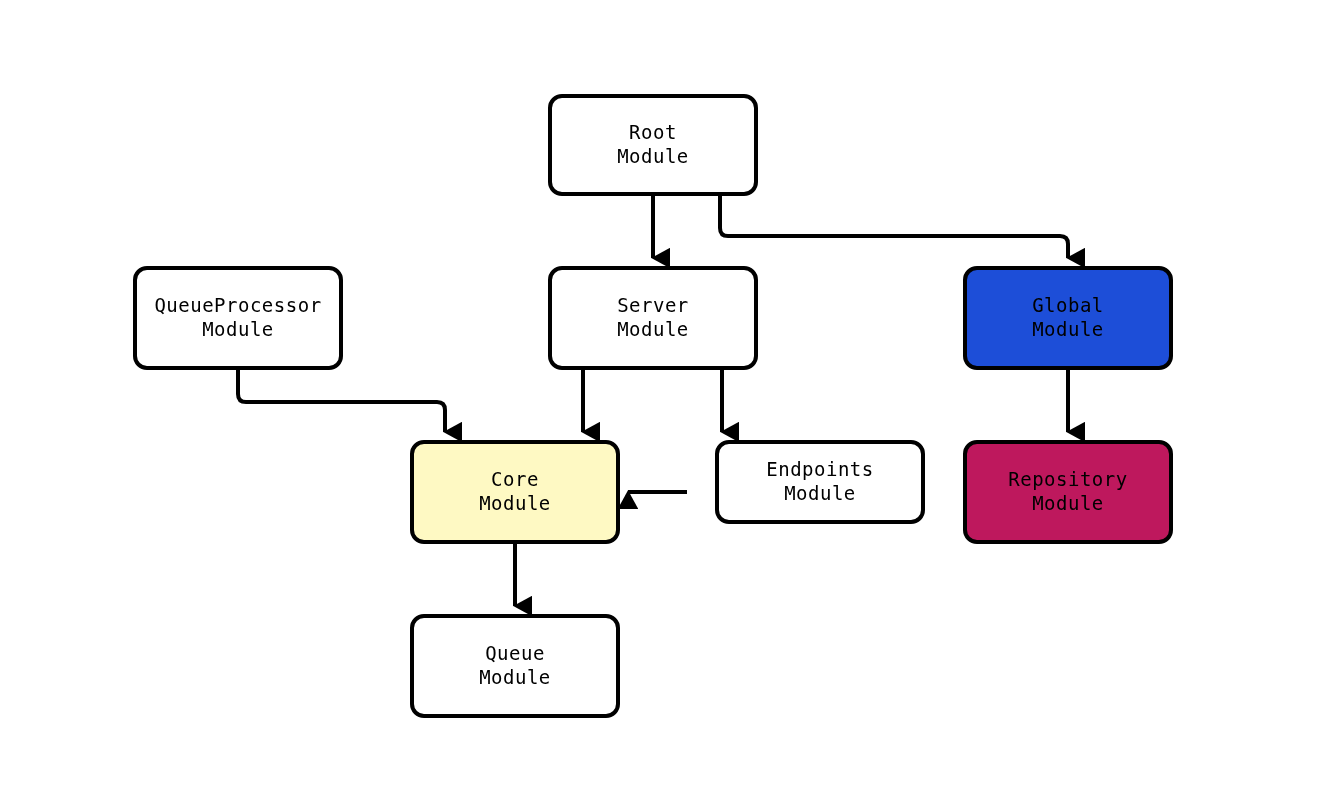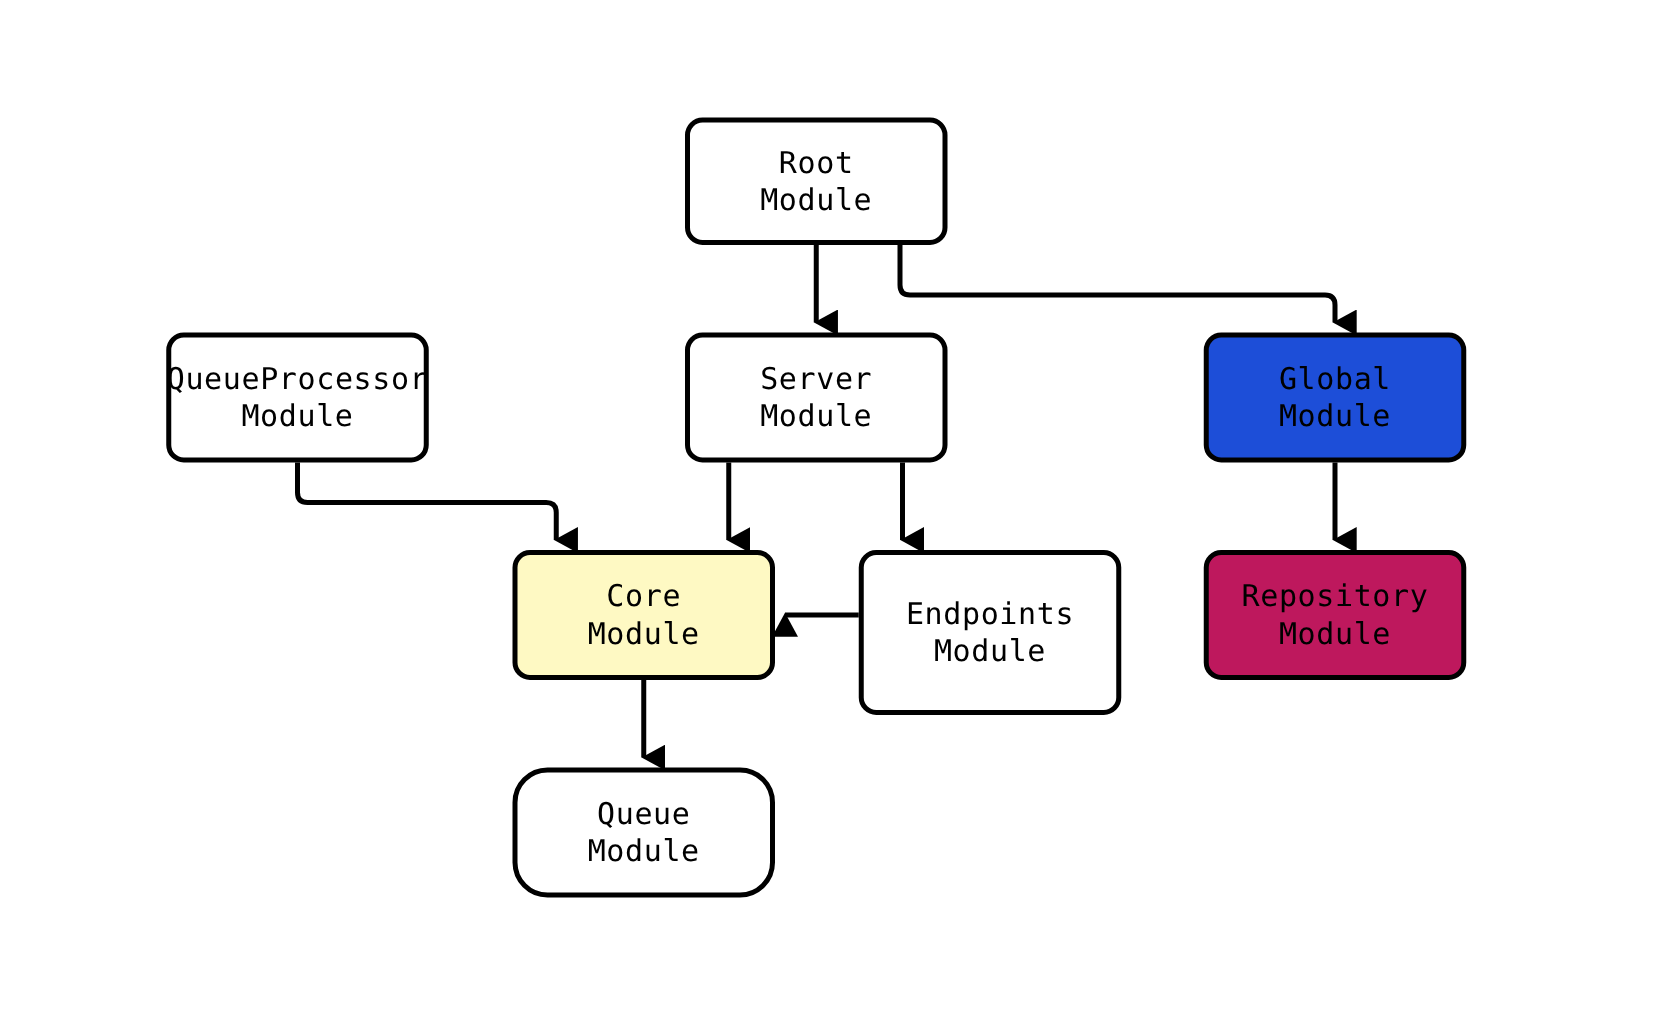--- a/index.html
+++ b/index.html
@@ -28,21 +28,21 @@
     box-sizing: border-box;
     border: 4px solid #000000;
     border-radius: 14px;
     background: #ffffff;
     display: flex;
     flex-direction: column;
     align-items: center;
     justify-content: center;
     text-align: center;
     color: #000000;
-    font-size: 24px;
+    font-size: 19px;
     line-height: 1.25;
     letter-spacing: 0.5px;
     z-index: 2;
   }
   .node-line {
     display: block;
     white-space: pre;
   }
 </style>
 </head>
@@ -86,28 +86,28 @@
   <div class="node" style="left: 963px; top: 266px; width: 210px; height: 104px; border-width: 4px; border-color: rgb(0, 0, 0); background: #1d4ed8;">
     <span class="node-line">Global</span>
     <span class="node-line">Module</span>
   </div>
 
   <div class="node" style="left: 410px; top: 440px; width: 210px; height: 104px; border-width: 4px; border-color: rgb(0, 0, 0); background: #fef9c3;">
     <span class="node-line">Core</span>
     <span class="node-line">Module</span>
   </div>
 
-  <div class="node" style="left: 687px; top: 440px; width: 210px; height: 132px; border-width: 4px; border-color: rgb(0, 0, 0); background: rgb(255, 255, 255);">
+  <div class="node" style="left: 715px; top: 440px; width: 210px; height: 84px; border-width: 4px; border-color: rgb(0, 0, 0); background: rgb(255, 255, 255);">
     <span class="node-line">Endpoints</span>
     <span class="node-line">Module</span>
   </div>
 
   <div class="node" style="left: 963px; top: 440px; width: 210px; height: 104px; border-width: 4px; border-color: rgb(0, 0, 0); background: #be185d;">
     <span class="node-line">Repository</span>
     <span class="node-line">Module</span>
   </div>
 
-  <div class="node" style="left: 410px; top: 614px; width: 210px; height: 104px; border-width: 4px; border-color: rgb(0, 0, 0); background: rgb(255, 255, 255); border-radius: 28px;">
+  <div class="node" style="left: 410px; top: 614px; width: 210px; height: 104px; border-width: 4px; border-color: rgb(0, 0, 0); background: rgb(255, 255, 255);">
     <span class="node-line">Queue</span>
     <span class="node-line">Module</span>
   </div>
 
 </div>
 
 </body></html>

